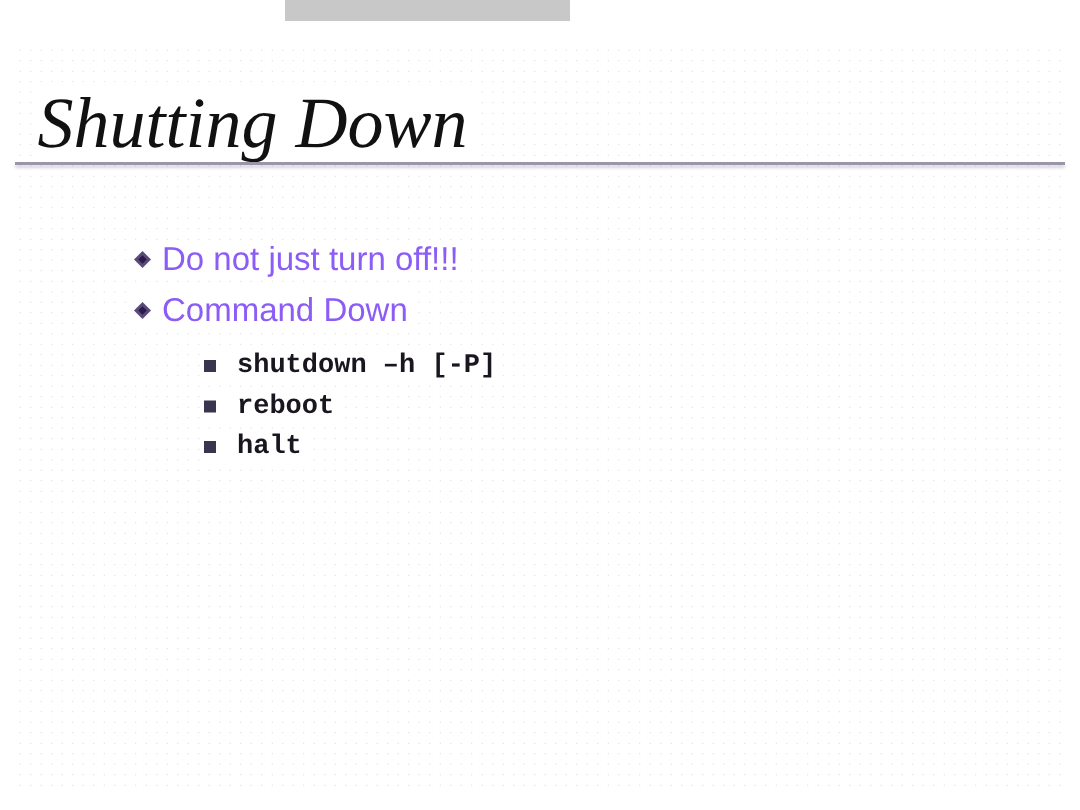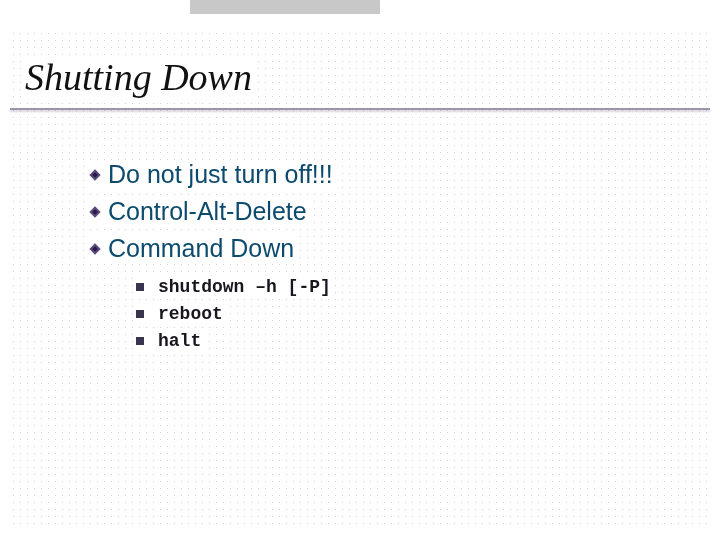--- a/index.html
+++ b/index.html
@@ -31,21 +31,21 @@
     left: 190px;
     width: 190px;
     height: 14px;
     background: #c8c8c8;
     z-index: 2;
   }
   .title {
     position: absolute;
     top: 55px;
     left: 25px;
-    font-size: 38px;
+    font-size: 48px;
     font-style: italic;
     font-family: Georgia, 'Times New Roman', serif;
     color: #111;
     z-index: 2;
     background: #fff;
     padding: 0 4px 0 0;
   }
   .underline {
     position: absolute;
     top: 108px;
@@ -73,23 +73,23 @@
   .diamond-bullet {
     width: 14px;
     height: 14px;
     margin-right: 6px;
     flex-shrink: 0;
   }
   .diamond-bullet svg {
     display: block;
   }
   .main-text {
-    font-size: 25px;
+    font-size: 22px;
     font-family: Verdana, Geneva, sans-serif;
-    color: #0c4a6e;
+    color: #8b5cf6;
   }
   .sub-list {
     margin-top: 14px;
     margin-left: 48px;
   }
   .sub-item {
     display: flex;
     align-items: center;
     margin-bottom: 7px;
     background: #fff;
@@ -124,29 +124,20 @@
   <div class="main-item">
     <span class="diamond-bullet">
       <svg width="14" height="14" viewBox="0 0 14 14">
         <rect x="3" y="3" width="8" height="8" transform="rotate(45 7 7)" fill="#5a4a7a"></rect>
         <rect x="5" y="5" width="4" height="4" transform="rotate(45 7 7)" fill="#2a1a4a"></rect>
       </svg>
     </span>
     <span class="main-text">Do not just turn off!!!</span>
   </div>
 
-  <div class="main-item">
-    <span class="diamond-bullet">
-      <svg width="14" height="14" viewBox="0 0 14 14">
-        <rect x="3" y="3" width="8" height="8" transform="rotate(45 7 7)" fill="#5a4a7a"></rect>
-        <rect x="5" y="5" width="4" height="4" transform="rotate(45 7 7)" fill="#2a1a4a"></rect>
-      </svg>
-    </span>
-    <span class="main-text">Control-Alt-Delete</span>
-  </div>
 
   <div class="main-item">
     <span class="diamond-bullet">
       <svg width="14" height="14" viewBox="0 0 14 14">
         <rect x="3" y="3" width="8" height="8" transform="rotate(45 7 7)" fill="#5a4a7a"></rect>
         <rect x="5" y="5" width="4" height="4" transform="rotate(45 7 7)" fill="#2a1a4a"></rect>
       </svg>
     </span>
     <span class="main-text">Command Down</span>
   </div>

